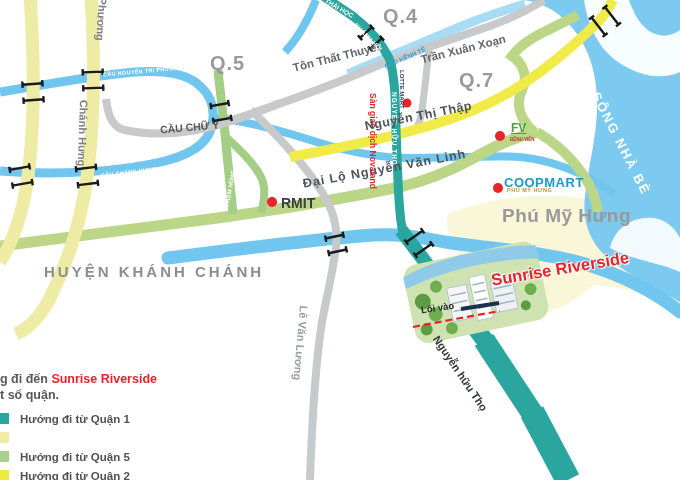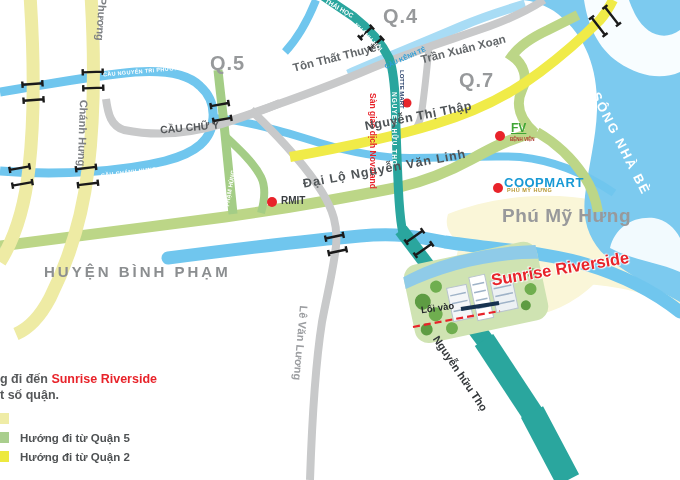--- a/index.html
+++ b/index.html
@@ -146,43 +146,47 @@
 <div class="lbl" style="left:383px;top:55px;font-size:6.5px;color:#2F9FD8;transform:rotate(-24deg);">CẦU KÊNH TẺ</div>
 <div class="lbl white-lbl tiny" style="left:103px;top:69px;transform:rotate(-5deg);">CẦU NGUYỄN TRI PHƯƠNG</div>
 <div class="lbl white-lbl tiny" style="left:101px;top:170px;transform:rotate(-7deg);">CẦU CHÁNH HƯNG</div>
 <div class="lbl" style="left:160px;top:122px;font-size:10.5px;color:#55585B;transform:rotate(-5deg);">CẦU CHỮ Y</div>
 
 <div class="lbl white-lbl" style="left:224px;top:206px;font-size:6px;transform:rotate(-80deg);transform-origin:0 0;">PHẠM HÙNG</div>
 <div class="lbl" style="left:89px;top:100px;font-size:11px;color:#7E8184;transform:rotate(92deg);transform-origin:0 0;">Chánh Hưng</div>
 <div class="lbl" style="left:108px;top:-2px;font-size:11px;color:#7E8184;transform:rotate(94deg);transform-origin:0 0;">Phương</div>
 <div class="lbl" style="left:309px;top:306px;font-size:11px;color:#9B9DA0;transform:rotate(95deg);transform-origin:0 0;">Lê Văn Lương</div>
 
-<div class="lbl" style="left:281px;top:196px;font-size:10px;color:#3A3E41;">RMIT</div>
+<div class="lbl" style="left:281px;top:196px;font-size:14px;color:#3A3E41;">RMIT</div>
 <div class="lbl road-dark" style="left:364px;top:110px;transform:rotate(-11deg);">Nguyễn Thị Thập</div>
 <div class="lbl road-dark" style="left:302px;top:178px;letter-spacing:1px;transform:rotate(-10.5deg);transform-origin:0 0;">Đại Lộ Nguyễn Văn Linh</div>
 
 <div class="lbl" style="left:511px;top:122px;font-size:12px;color:#3FA535;text-decoration:underline;">FV</div>
 <div class="lbl" style="left:510px;top:138px;font-size:4.5px;color:#B03A2E;">BỆNH VIỆN</div>
 <div class="lbl" style="left:504px;top:176px;font-size:13px;color:#1899D5;letter-spacing:.5px;">COOPMART</div>
 <div class="lbl" style="left:507px;top:188px;font-size:5.5px;color:#B5952F;letter-spacing:.5px;">PHÚ MỸ HƯNG</div>
 <div class="lbl area" style="left:502px;top:206px;font-size:19px;color:#98999B;letter-spacing:.5px;">Phú Mỹ Hưng</div>
 
 <div class="lbl white-lbl" style="left:601px;top:90px;font-size:13px;letter-spacing:2px;transform:rotate(63deg);transform-origin:0 0;">SÔNG NHÀ BÈ</div>
-<div class="lbl area" style="left:44px;top:264px;font-size:15px;letter-spacing:3px;">HUYỆN BÌNH PHẠM</div>
+<div class="lbl area" style="left:44px;top:264px;font-size:15px;letter-spacing:3px;">HUYỆN KHÁNH CHÁNH</div>
 
 <div class="lbl" style="left:440px;top:334px;font-size:11px;color:#33373A;transform:rotate(56deg);transform-origin:0 0;">Nguyễn hữu Thọ</div>
 <div class="lbl halo" style="left:490px;top:272px;font-size:16.5px;color:#E8232A;transform:rotate(-9.5deg);transform-origin:0 0;">Sunrise Riverside</div>
 <div class="lbl" style="left:421px;top:303px;font-size:9.5px;color:#26292C;transform:rotate(-8deg);">Lối vào</div>
 
 <div class="legend">
   <div class="legend-title">
     <span>g đi đến </span><span class="hl">Sunrise Riverside</span>
   </div>
   <div class="legend-line2">t số quận.</div>
   <div class="legend-items" id="legend-items">
+      <div class="legend-item">
+        <div class="chip" style="background: rgb(41, 167, 159);"></div>
+        <span>Hướng đi từ Quận 1</span>
+      </div>
       <div class="legend-item">
         <div class="chip" style="background: rgb(239, 236, 166);"></div>
       </div>
       <div class="legend-item">
         <div class="chip" style="background: rgb(169, 206, 141);"></div>
         <span>Hướng đi từ Quận 5</span>
       </div>
       <div class="legend-item">
         <div class="chip" style="background: rgb(237, 233, 63);"></div>
         <span>Hướng đi từ Quận 2</span>

